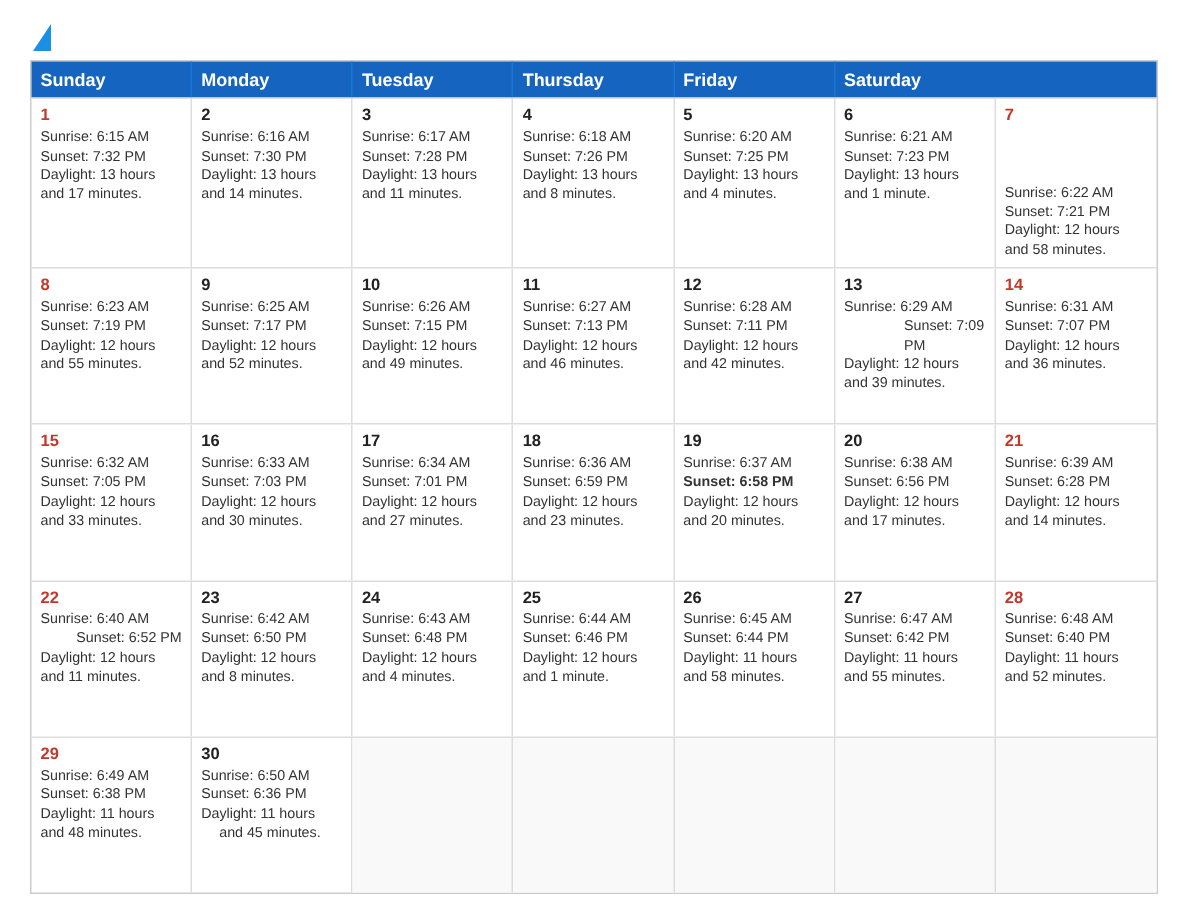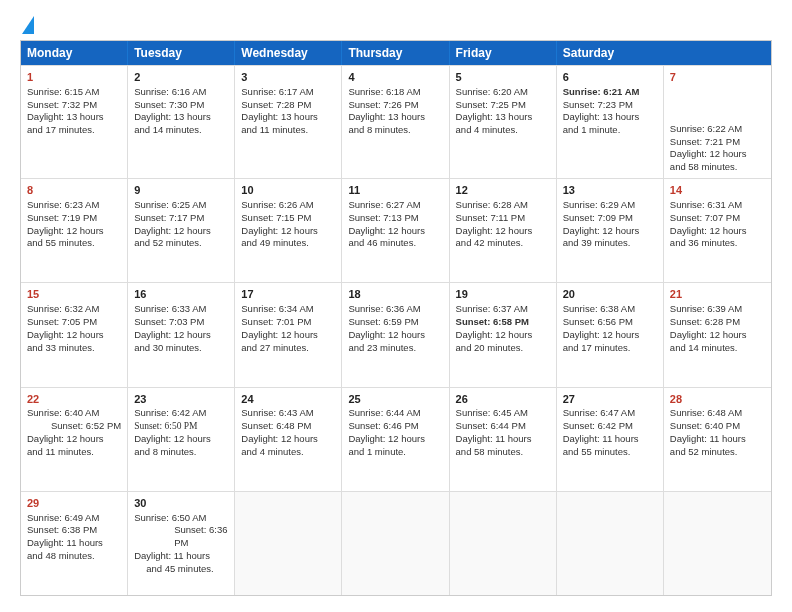--- a/index.html
+++ b/index.html
@@ -117,23 +117,23 @@
       <span style="font-size:20px;font-weight:bold;color:#1565c0;margin-top:-4px;"></span>
     </div>
     <div class="title-block">
       <div class="month-title"></div>
       <div class="location"></div>
     </div>
   </div>
 
   <div class="calendar">
     <div class="cal-header">
+    <div class="cal-header-cell">Sunday</div>
         <div class="cal-header-cell">Monday</div>
         <div class="cal-header-cell">Tuesday</div>
-        <div class="cal-header-cell">Wednesday</div>
         <div class="cal-header-cell">Thursday</div>
         <div class="cal-header-cell">Friday</div>
         <div class="cal-header-cell">Saturday</div>
       </div>
     <div class="cal-body">
     <div class="cal-row">
           <div class="cal-cell sunday">
             <span class="day-num">1</span>
             <span style="display: block;">Sunrise: 6:15 AM</span>
             <span style="display: block;">Sunset: 7:32 PM</span>
@@ -163,21 +163,21 @@
           </div>
           <div class="cal-cell">
             <span class="day-num">5</span>
             <span style="display: block;">Sunrise: 6:20 AM</span>
             <span style="display: block;">Sunset: 7:25 PM</span>
             <span style="display: block;">Daylight: 13 hours</span>
             <span style="display: block;">and 4 minutes.</span>
           </div>
           <div class="cal-cell">
             <span class="day-num">6</span>
-            <span style="display: block; font-weight: bold;">Sunrise: 6:21 AM</span>
+            <span style="display: block;">Sunrise: 6:21 AM</span>
             <span style="display: block;">Sunset: 7:23 PM</span>
             <span style="display: block;">Daylight: 13 hours</span>
             <span style="display: block;">and 1 minute.</span>
           </div>
           <div class="cal-cell saturday">
             <span class="day-num">7</span>
             <span style="display: block; margin-top: 38px;">Sunrise: 6:22 AM</span>
             <span style="display: block;">Sunset: 7:21 PM</span>
             <span style="display: block;">Daylight: 12 hours</span>
             <span style="display: block;">and 58 minutes.</span>
@@ -215,21 +215,21 @@
           <div class="cal-cell">
             <span class="day-num">12</span>
             <span style="display: block;">Sunrise: 6:28 AM</span>
             <span style="display: block;">Sunset: 7:11 PM</span>
             <span style="display: block;">Daylight: 12 hours</span>
             <span style="display: block;">and 42 minutes.</span>
           </div>
           <div class="cal-cell">
             <span class="day-num">13</span>
             <span style="display: block;">Sunrise: 6:29 AM</span>
-            <span style="display: block;">Sunset: 7:09 PM</span>
+            <span style="display: block; margin-left: 40px;">Sunset: 7:09 PM</span>
             <span style="display: block;">Daylight: 12 hours</span>
             <span style="display: block;">and 39 minutes.</span>
           </div>
           <div class="cal-cell saturday">
             <span class="day-num">14</span>
             <span style="display: block;">Sunrise: 6:31 AM</span>
             <span style="display: block;">Sunset: 7:07 PM</span>
             <span style="display: block;">Daylight: 12 hours</span>
             <span style="display: block;">and 36 minutes.</span>
           </div>
@@ -289,21 +289,21 @@
           <div class="cal-cell sunday">
             <span class="day-num">22</span>
             <span style="display: block;">Sunrise: 6:40 AM</span>
             <span style="display: block; text-align: right;">Sunset: 6:52 PM</span>
             <span style="display: block;">Daylight: 12 hours</span>
             <span style="display: block;">and 11 minutes.</span>
           </div>
           <div class="cal-cell">
             <span class="day-num">23</span>
             <span style="display: block;">Sunrise: 6:42 AM</span>
-            <span style="display: block; font-family: Liberation Serif, serif;">Sunset: 6:50 PM</span>
+            <span style="display: block;">Sunset: 6:50 PM</span>
             <span style="display: block;">Daylight: 12 hours</span>
             <span style="display: block;">and 8 minutes.</span>
           </div>
           <div class="cal-cell">
             <span class="day-num">24</span>
             <span style="display: block;">Sunrise: 6:43 AM</span>
             <span style="display: block;">Sunset: 6:48 PM</span>
             <span style="display: block;">Daylight: 12 hours</span>
             <span style="display: block;">and 4 minutes.</span>
           </div>
@@ -340,21 +340,21 @@
           <div class="cal-cell sunday">
             <span class="day-num">29</span>
             <span style="display: block;">Sunrise: 6:49 AM</span>
             <span style="display: block;">Sunset: 6:38 PM</span>
             <span style="display: block;">Daylight: 11 hours</span>
             <span style="display: block;">and 48 minutes.</span>
           </div>
           <div class="cal-cell">
             <span class="day-num">30</span>
             <span style="display: block;">Sunrise: 6:50 AM</span>
-            <span style="display: block; margin-left: 40px;">Sunset: 6:36 PM</span>
+            <span style="display: block;">Sunset: 6:36 PM</span>
             <span style="display: block;">Daylight: 11 hours</span>
             <span style="display: block; margin-left: 12px;">and 45 minutes.</span>
           </div>
           <div class="cal-cell empty"></div>
           <div class="cal-cell empty"></div>
           <div class="cal-cell empty"></div>
           <div class="cal-cell empty"></div>
           <div class="cal-cell empty"></div>
         </div>
       </div>

